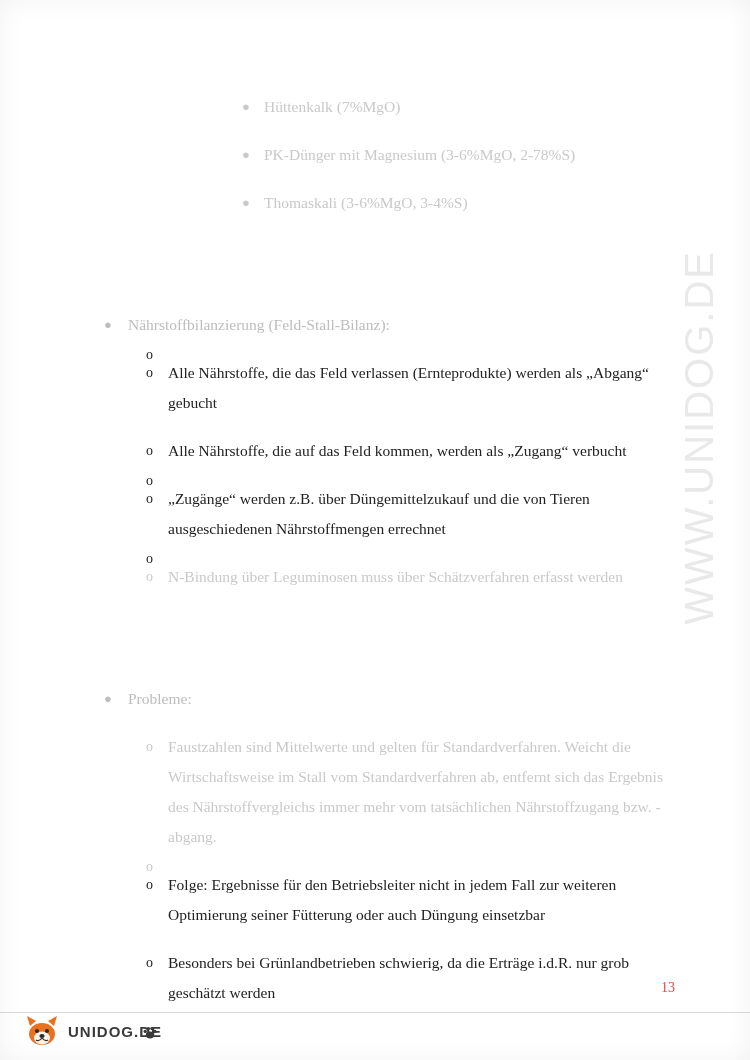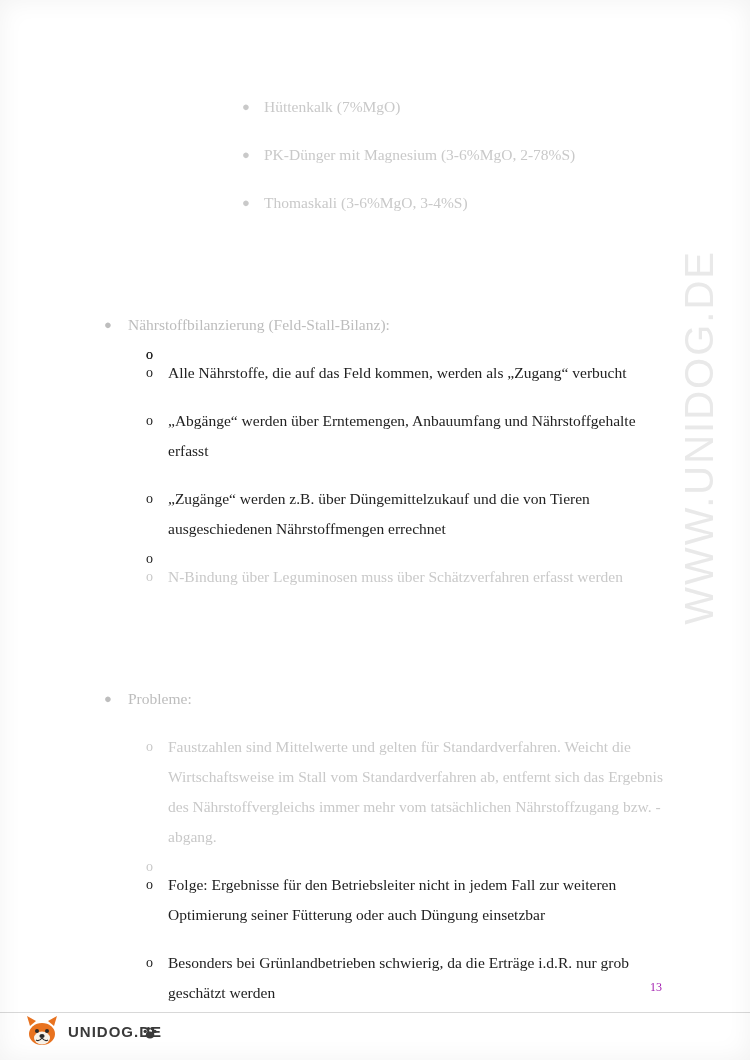--- a/index.html
+++ b/index.html
@@ -96,24 +96,24 @@
 
   
   .fade-strong { color: #c9c9c9; }
   .fade-mid    { color: #bdbdbd; }
   .ink         { color: #222222; }
 
   .spacer-lg { height: 74px; }
 
   .pagenum {
     position: absolute;
-    right: 88px;
+    right: 75px;
     top: 980px;
-    font-size: 12px;
-    color: #a21caf;
+    font-size: 14px;
+    color: #ef4444;
     z-index: 6;
   }
   .footer-rule {
     position: absolute;
     left: 0;
     right: 0;
     top: 1012px;
     height: 1px;
     background: #d8d8d8;
     z-index: 4;
@@ -186,28 +186,28 @@
     <ul class="lvl1">
       <li class="bullet-item b1 fade-mid">
         <span class="marker">●</span>
         <span class="text">Nährstoffbilanzierung (Feld-Stall-Bilanz):</span>
       </li>
       <li class="bullet-item b2 ink">
         <span class="marker">o</span>
       </li>
       <li class="bullet-item b2 ink">
         <span class="marker">o</span>
+        <span class="text">Alle Nährstoffe, die das Feld verlassen (Ernteprodukte) werden als „Abgang“ gebucht</span>
       </li>
       <li class="bullet-item b2 ink">
         <span class="marker">o</span>
         <span class="text">Alle Nährstoffe, die auf das Feld kommen, werden als „Zugang“ verbucht</span>
       </li>
       <li class="bullet-item b2 ink">
         <span class="marker">o</span>
-        <span class="text">„Abgänge“ werden über Erntemengen, Anbauumfang und Nährstoffgehalte erfasst</span>
       </li>
       <li class="bullet-item b2 ink">
         <span class="marker">o</span>
         <span class="text">„Zugänge“ werden z.B. über Düngemittelzukauf und die von Tieren ausgeschiedenen Nährstoffmengen errechnet</span>
       </li>
       <li class="bullet-item b2 ink">
         <span class="marker">o</span>
       </li>
       <li class="bullet-item b2 fade-strong">
         <span class="marker">o</span>

